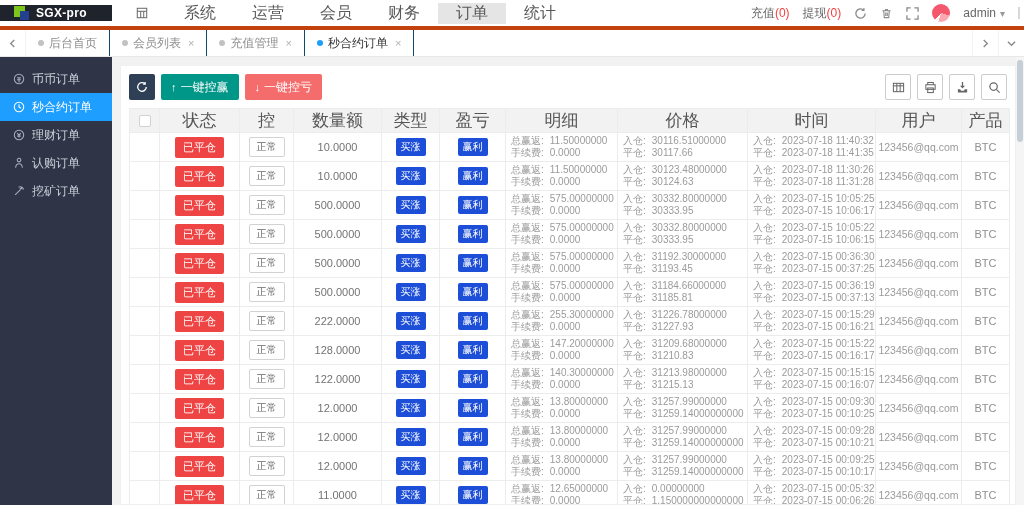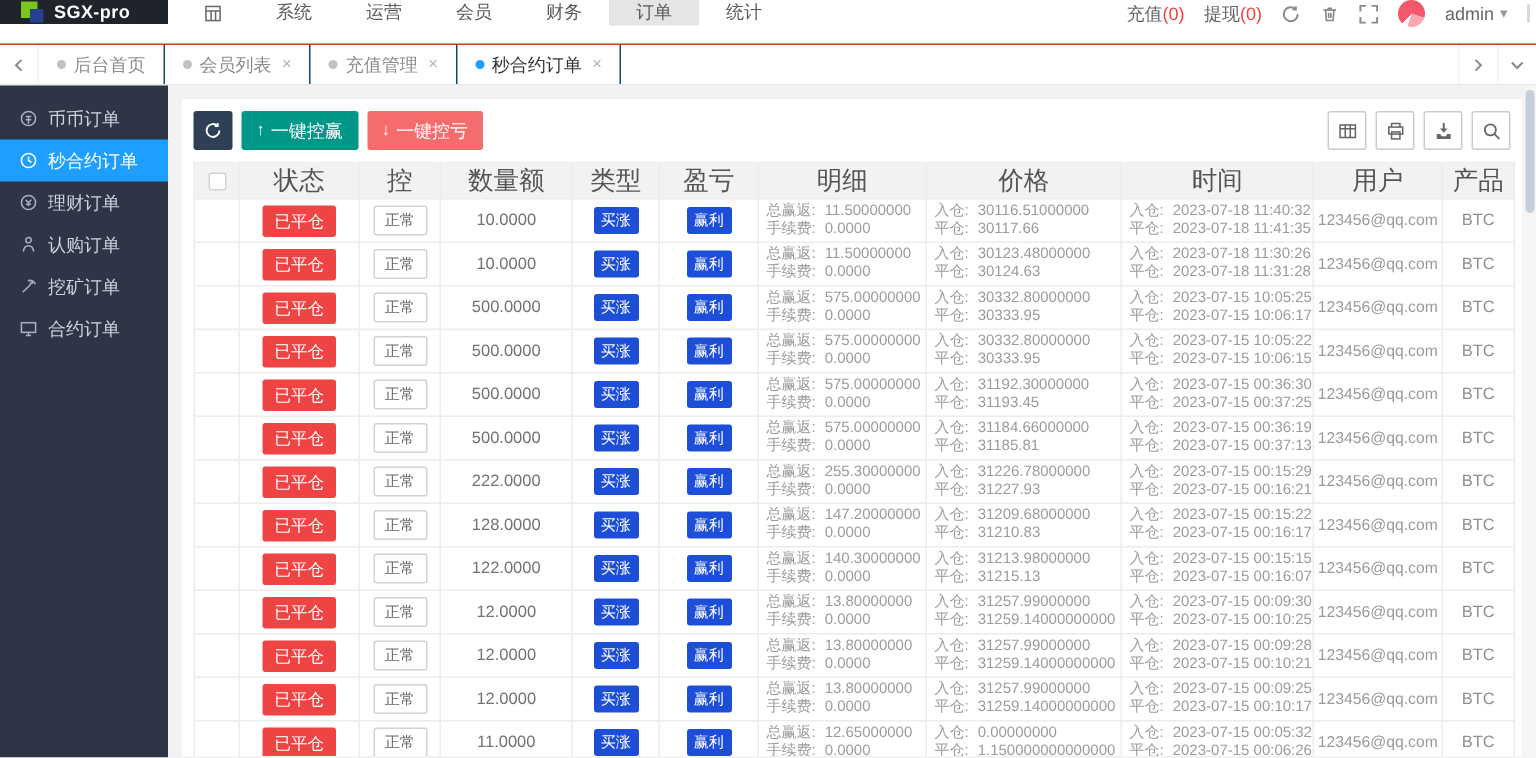--- a/index.html
+++ b/index.html
@@ -1,28 +1,28 @@
 <!DOCTYPE html>
 <html><head>
 <meta charset="utf-8">
 <style>
   * { margin:0; padding:0; box-sizing:border-box; }
   html,body { width:1024px; height:505px; overflow:hidden; background:#f2f2f2;
     font-family:"Liberation Sans","DejaVu Sans",sans-serif; }
   .app { position:relative; width:1024px; height:505px; }
 
   
-  .topbar { height:30px; background:#fff; display:flex; align-items:flex-start; border-bottom:1px solid #c2410c; }
+  .topbar { height:30px; background:#fff; display:flex; align-items:center; border-bottom:4px solid #c2410c; }
   .logo { width:112px; background:#1f232b; display:flex; align-items:center; gap:6px; padding-left:14px; flex:0 0 112px; }
   .logo-mark { position:relative; width:16px; height:16px; }
   .logo-mark .sq-green { position:absolute; left:0; top:1px; width:11px; height:11px; background:#7cc51d; }
   .logo-mark .sq-blue  { position:absolute; left:6px; top:6px; width:9px; height:9px; background:#24418f; }
   .logo-text { color:#fff; font-size:12px; font-weight:bold; letter-spacing:.3px; }
   .topmenu { display:flex; align-items:stretch; margin-left:6px; }
-  .menu-item { display:flex; align-items:center; padding:0 18px; font-size:12px; color:#595959; cursor:pointer; }
+  .menu-item { display:flex; align-items:center; padding:0 18px; font-size:16px; color:#595959; cursor:pointer; }
   .menu-item.active { background:#e5e5e5; }
   .menu-item .mi-icon { display:flex; color:#6b6b6b; }
   .topbar-right { margin-left:auto; display:flex; align-items:center; gap:13px; padding-right:4px; font-size:12px; color:#666; }
   .count-red { color:#f53f3f; }
   .tb-ic { display:flex; color:#8a8a8a; cursor:pointer; }
   .avatar { width:18px; height:18px; border-radius:50%;
     background:conic-gradient(#f5576c 0 30%,#fda7b0 30% 55%,#fff 55% 62%,#f5576c 62% 100%); }
   .admin-wrap { display:flex; align-items:center; gap:4px; cursor:pointer; }
   .caret { color:#999; font-size:10px; }
   .edge-bar { width:2px; height:12px; background:#d8d8d8; }
@@ -231,29 +231,20 @@
         </div>
         <div class="side-item">
           <span class="side-icon">
             <svg width="12" height="12" viewBox="0 0 14 14" fill="none" stroke="currentColor" stroke-width="1.2">
               <path d="M2.5 11.5 9 5"></path>
               <path d="M6.5 2.5c2.5-.8 5 .5 5.8 2.8"></path>
               <path d="M8 4.2l2 .1.1-2"></path>
             </svg>
           </span>
           <span>挖矿订单</span>
-        </div>
-        <div class="side-item">
-          <span class="side-icon">
-            <svg width="12" height="12" viewBox="0 0 14 14" fill="none" stroke="currentColor" stroke-width="1.2">
-              <rect x="1.5" y="2.5" width="11" height="7.5"></rect>
-              <path d="M5 12.5h4M7 10v2.5"></path>
-            </svg>
-          </span>
-          <span>合约订单</span>
         </div>
       </aside>
 
     <section class="content">
       <div class="card">
 
         <div class="toolbar">
           <button class="btn-dark">
               <svg width="12" height="12" viewBox="0 0 14 14" fill="none" stroke="currentColor" stroke-width="1.5">
                 <path d="M12 7a5 5 0 1 1-1.5-3.6"></path>

